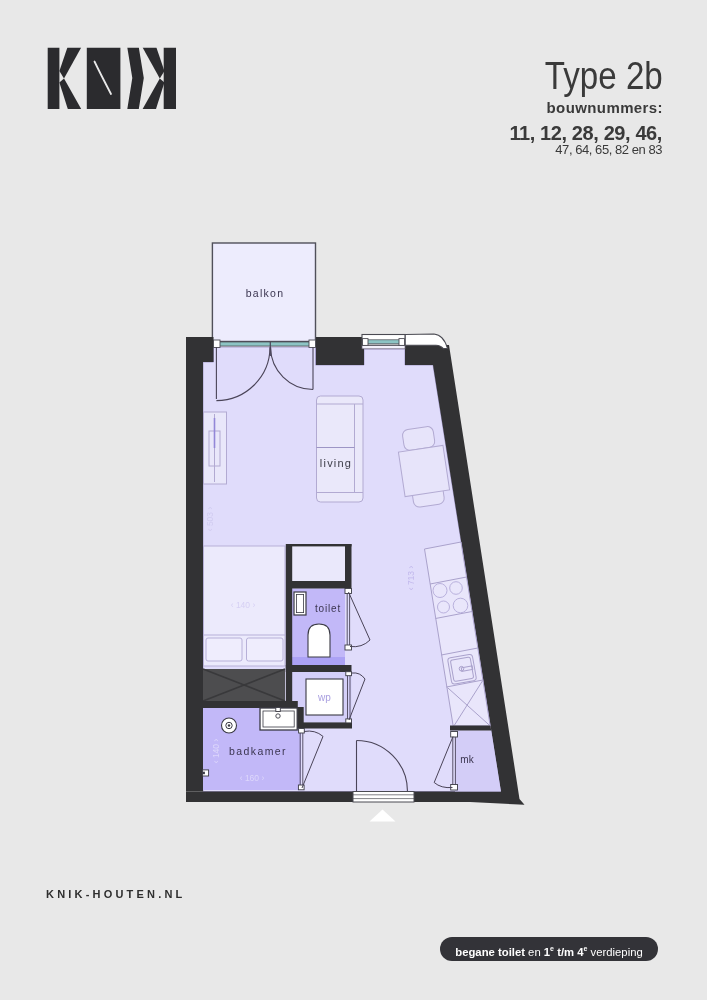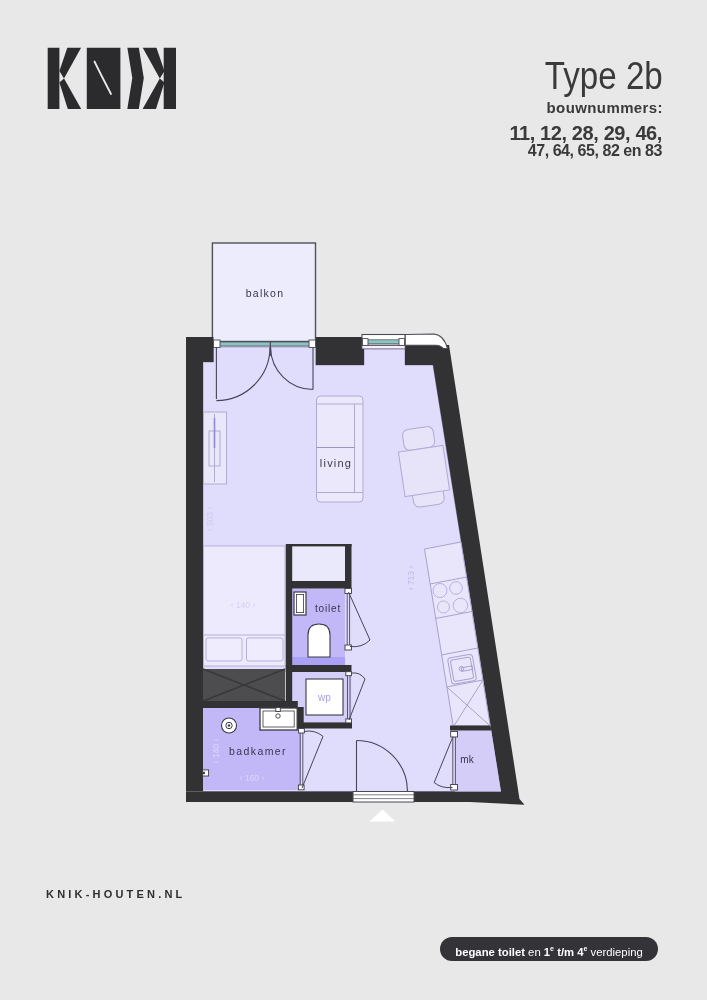--- a/index.html
+++ b/index.html
@@ -40,21 +40,21 @@
     </g>
   </g>
 </svg>
 
 <div class="abs hdr" style="right:44px;top:54px;font-size:39px;transform:scaleX(0.85);transform-origin:right top;">Type&nbsp;2b</div>
 
 <div class="abs hdr" style="right:44px;top:99px;font-size:15px;font-weight:bold;letter-spacing:0.4px;text-align:center;">bouwnummers:</div>
 
 <div class="abs hdr" style="right:45px;top:122px;font-size:20px;font-weight:bold;letter-spacing:-0.4px;">11, 12, 28, 29, 46,</div>
 
-<div class="abs hdr" style="right:45px;top:142px;font-size:16px;font-weight:bold;letter-spacing:-0.45px;">47, 64, 65, 82 en 83</div>
+<div class="abs hdr" style="right:45px;top:142px;font-size:13px;font-weight:normal;letter-spacing:-0.45px;">47, 64, 65, 82 en 83</div>
 
 <svg class="abs" style="left:0;top:0;" width="707" height="1000" viewBox="0 0 707 1000">
 
   <polygon points="203,362 213.5,362 213.5,347 315.5,347 315.5,365 364,365 364,349 405,349 405,365 433,365 501,791.5 203,791.5" fill="#e0dcfb" stroke="#a59dcb" stroke-width="1"></polygon>
 
   <g>
     <rect x="212.4" y="243" width="103.1" height="98.5" fill="#edecfd" stroke="#50505a" stroke-width="1.4"></rect>
   </g>
 
   <text x="265" y="296.5" font-size="10.5" fill="#3b3550" text-anchor="middle" letter-spacing="1.3">balkon</text>

